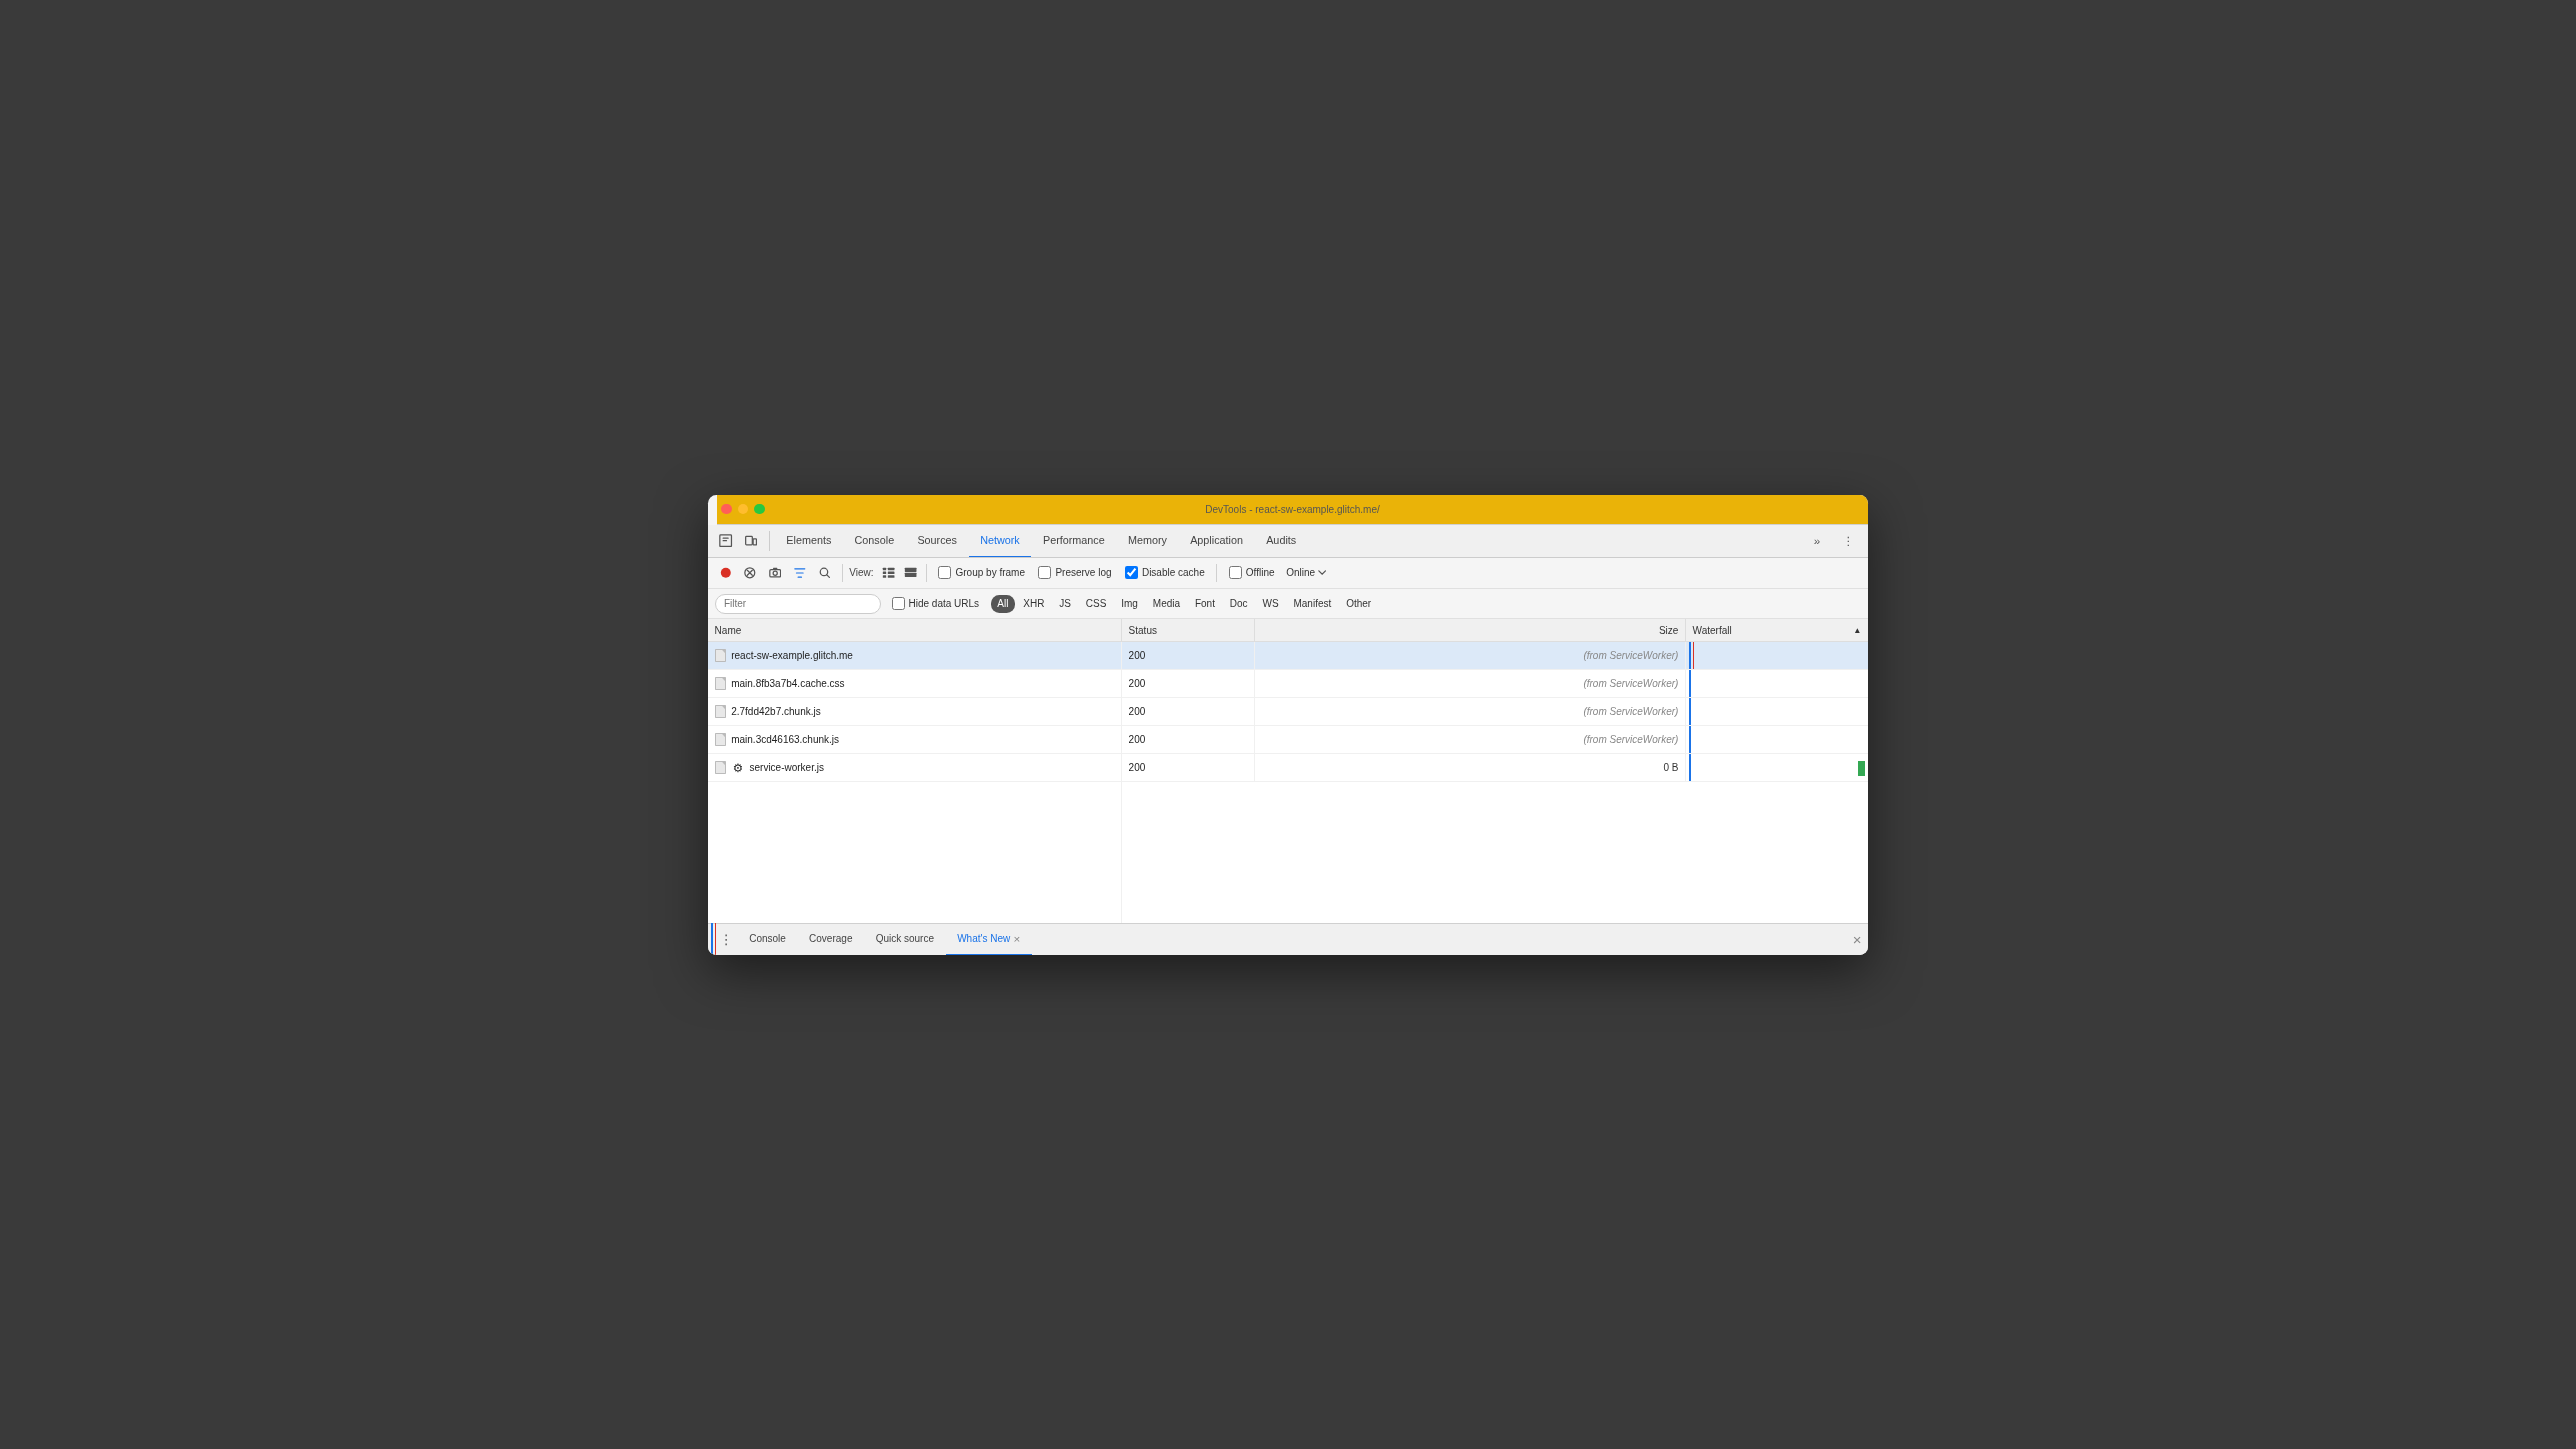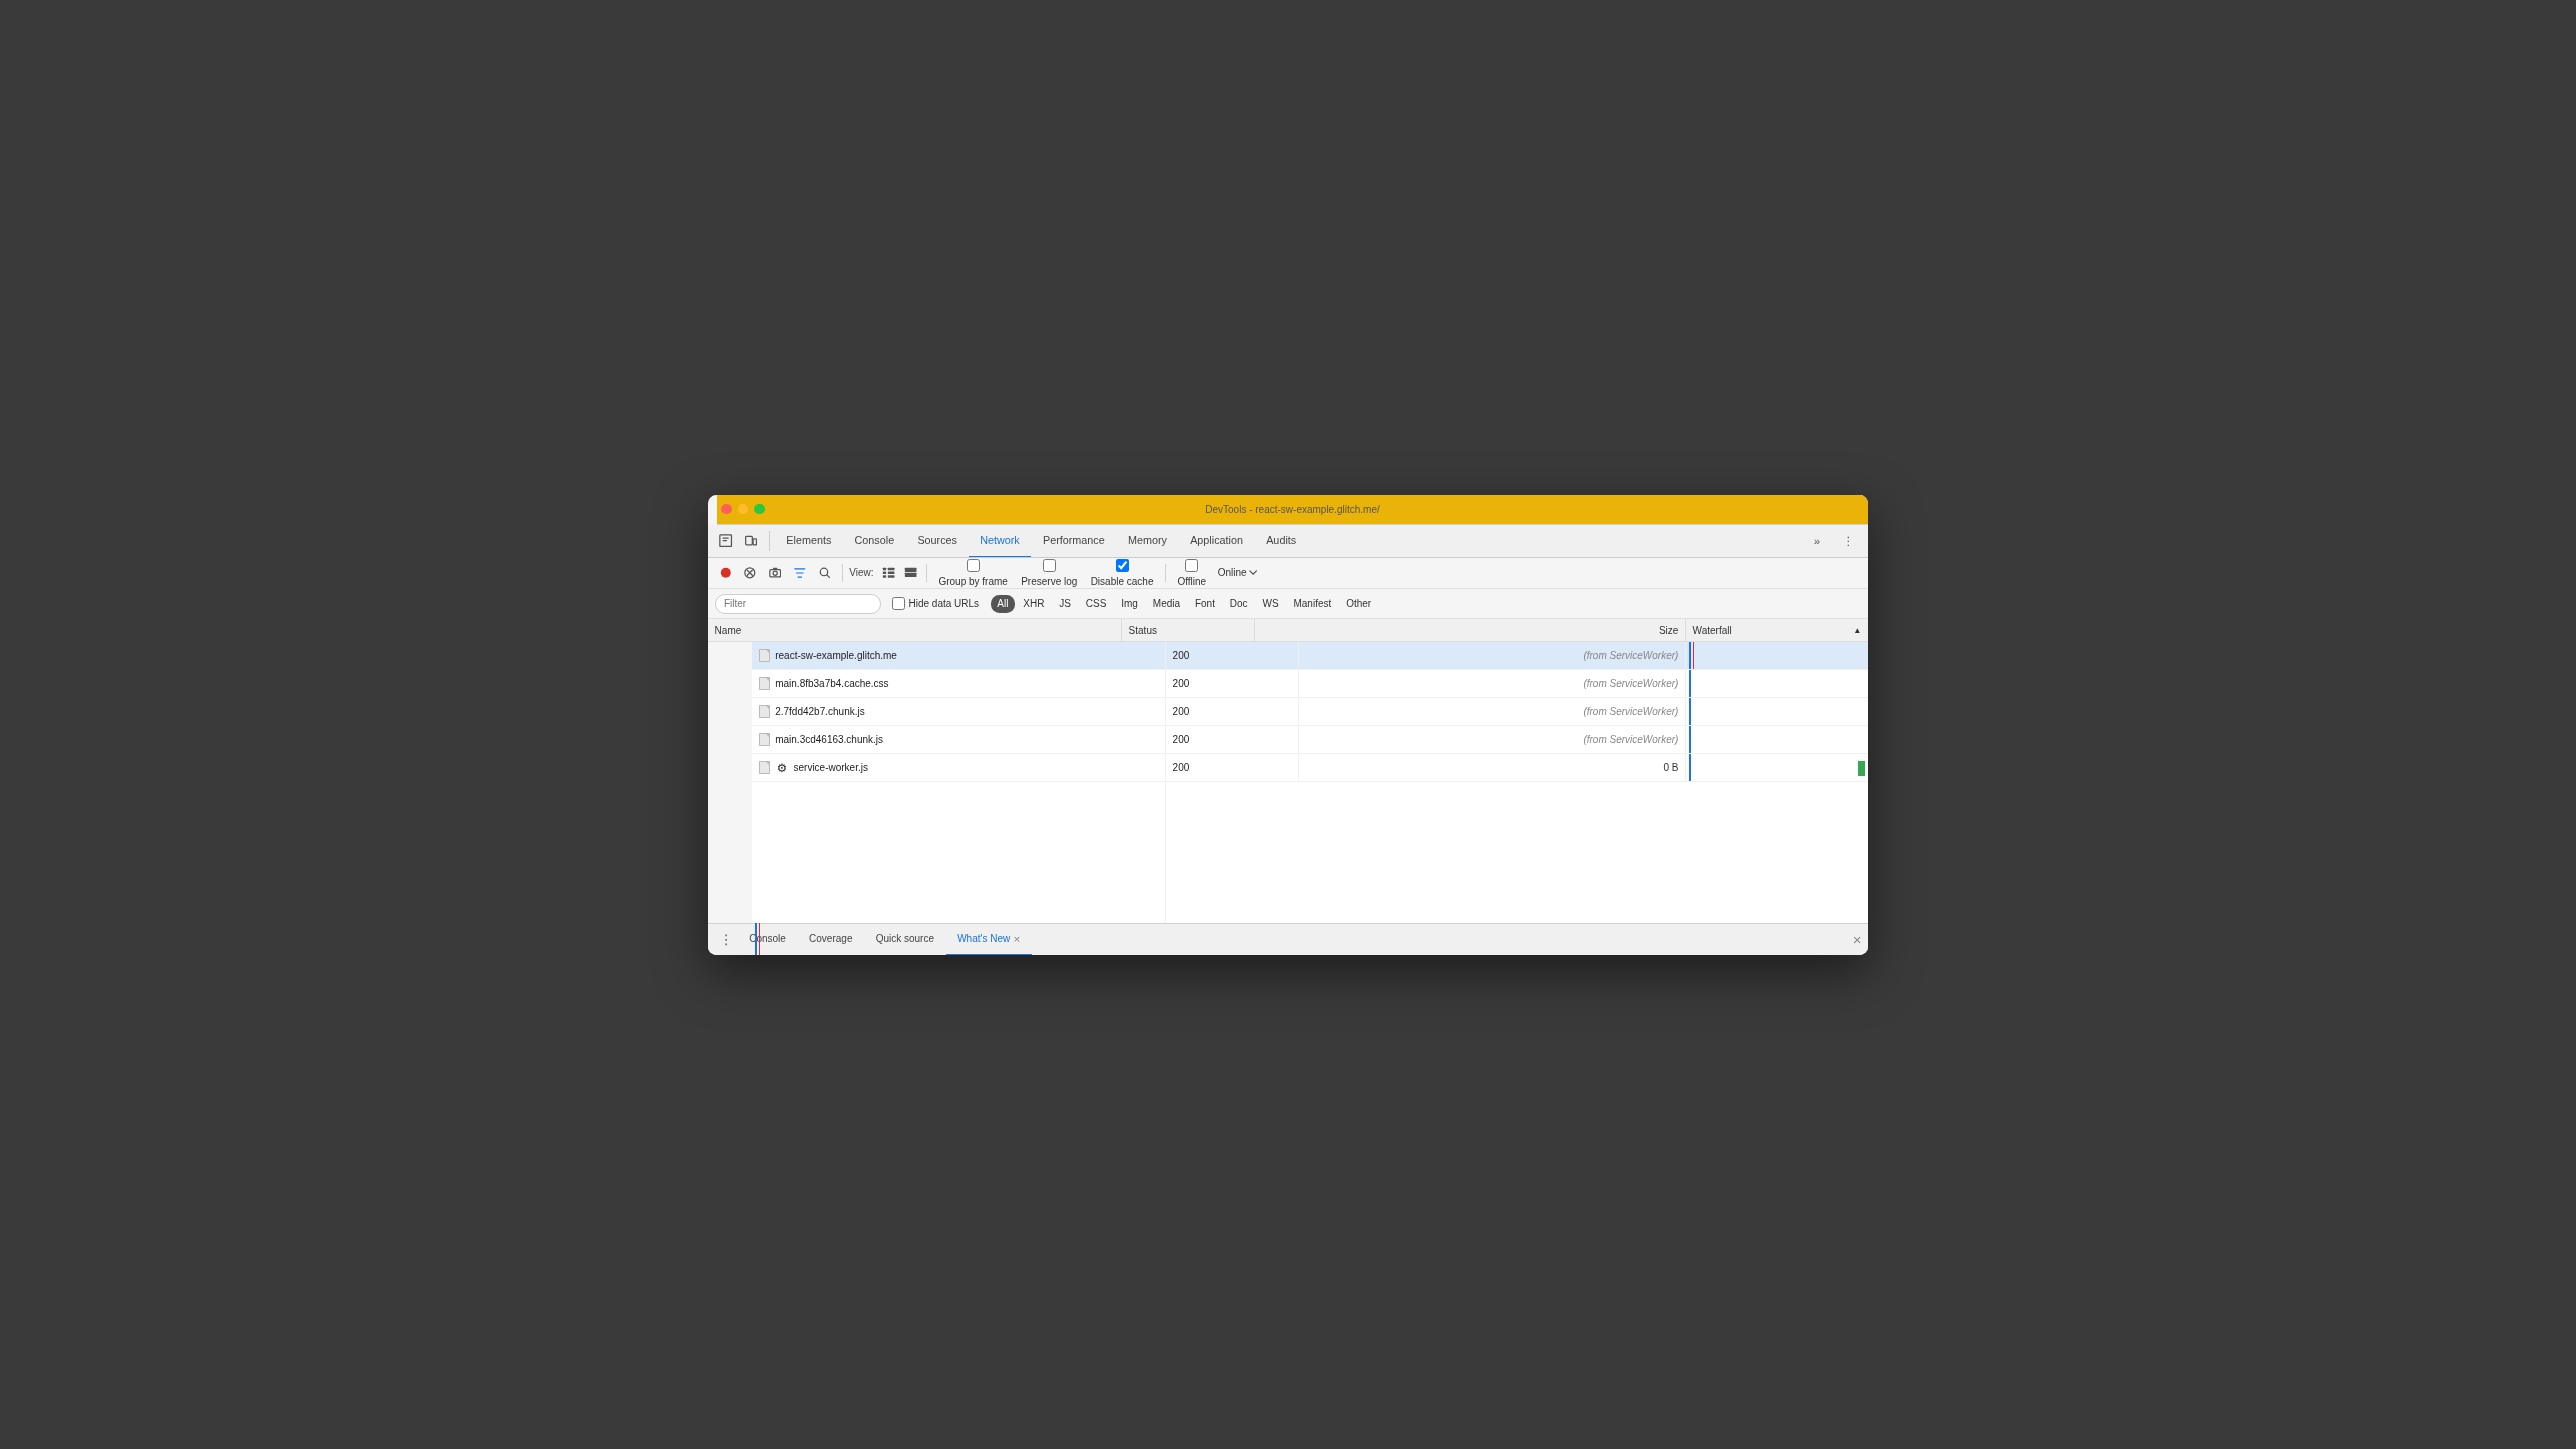--- a/index.html
+++ b/index.html
@@ -138,21 +138,20 @@
     }
     .checkbox-label {
       display: flex;
       align-items: center;
       gap: 4.1px;
       font-size: 10px;
       color: #333;
       cursor: pointer;
       padding: 0 5px;
       white-space: nowrap;
-      flex-direction: column;
     }
     .checkbox-label input { cursor: pointer; }
     .toolbar-dropdown {
       font-size: 10px;
       color: #333;
       padding: 1.7px 3.3px;
       cursor: pointer;
       display: flex;
       align-items: center;
       gap: 2.5px;
@@ -217,21 +216,21 @@
       height: 23px;
       font-size: 10px;
       font-weight: 400;
       color: #333;
     }
     .col-name { width: 414px; min-width: 414px; padding: 0 6.6px; display: flex; align-items: center; border-right: 0.8px solid #ddd; }
     .col-status { width: 133px; min-width: 133px; padding: 0 6.6px; display: flex; align-items: center; border-right: 0.8px solid #ddd; }
     .col-size { flex: 1; padding: 0 6.6px; display: flex; align-items: center; justify-content: flex-end; border-right: 0.8px solid #ddd; }
     .col-waterfall { width: 182px; min-width: 182px; padding: 0 6.6px; display: flex; align-items: center; justify-content: space-between; }
     .sort-arrow { font-size: 8.3px; margin-left: 3.3px; }
-    .table-body { background: white; margin-left: 44px; }
+    .table-body { background: white; }
     .table-row {
       display: flex;
       height: 28px;
       border-bottom: 0.8px solid #f0f0f0;
       font-size: 10px;
       cursor: pointer;
     }
     .table-row.selected { background: #dce9f8; }
     .row-name { width: 414px; min-width: 414px; padding: 0 6.6px; display: flex; align-items: center; gap: 5px; border-right: 0.8px solid #f0f0f0; overflow: hidden; color: #222; }
     .row-status { width: 133px; min-width: 133px; padding: 0 6.6px; display: flex; align-items: center; border-right: 0.8px solid #f0f0f0; color: #222; }

